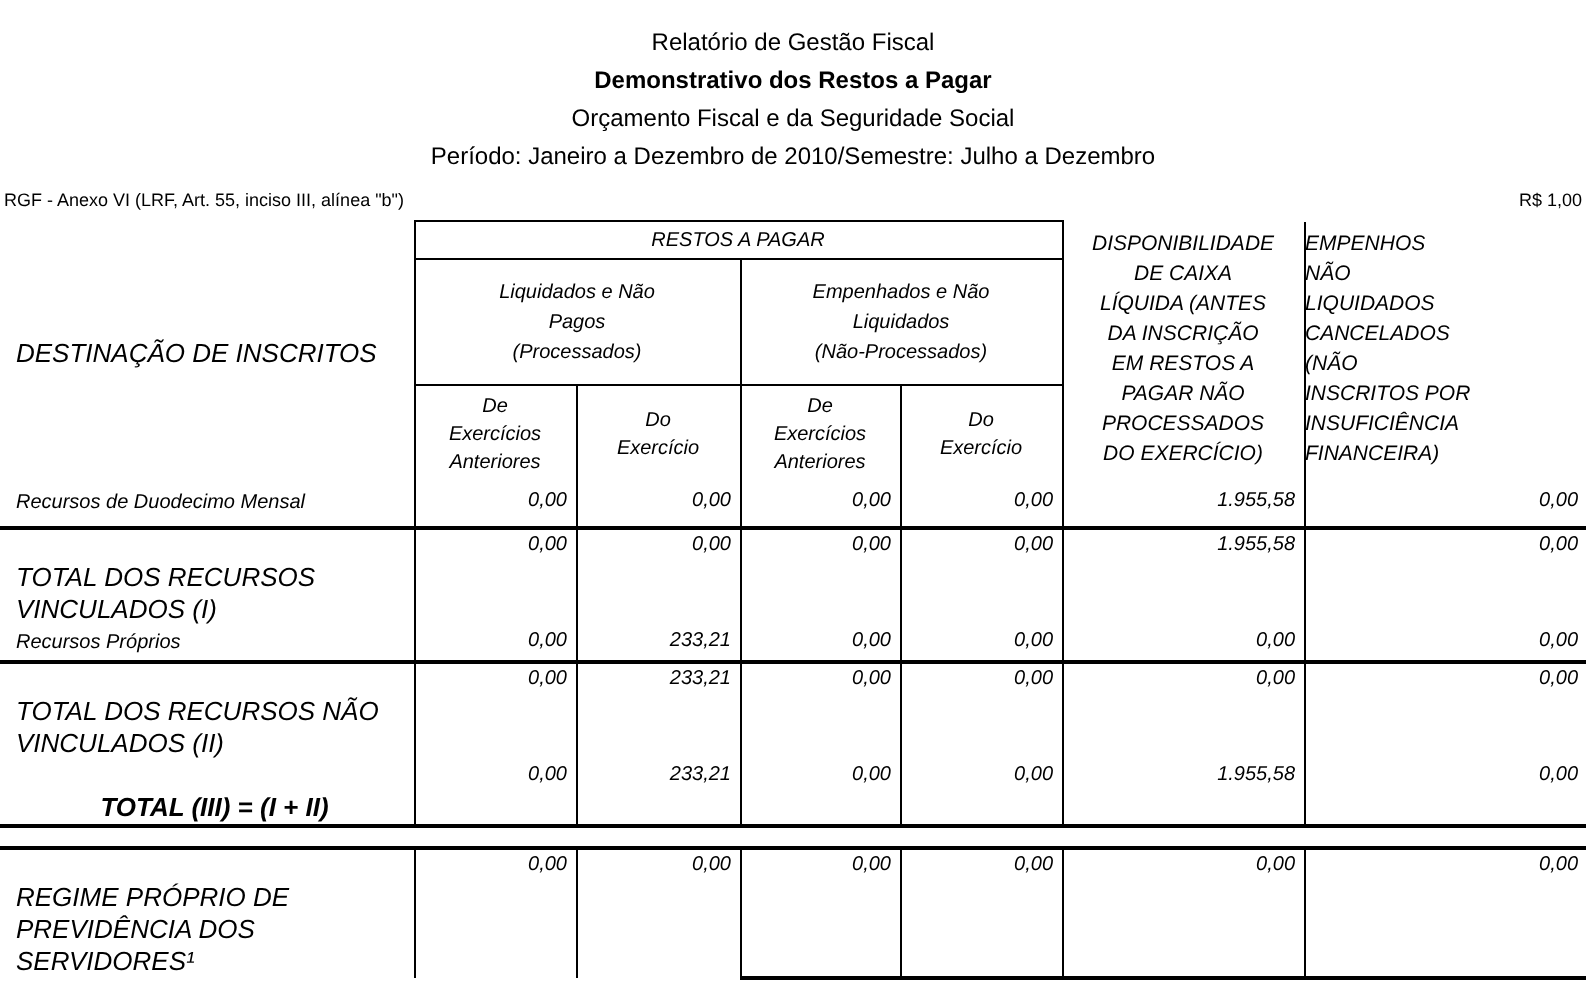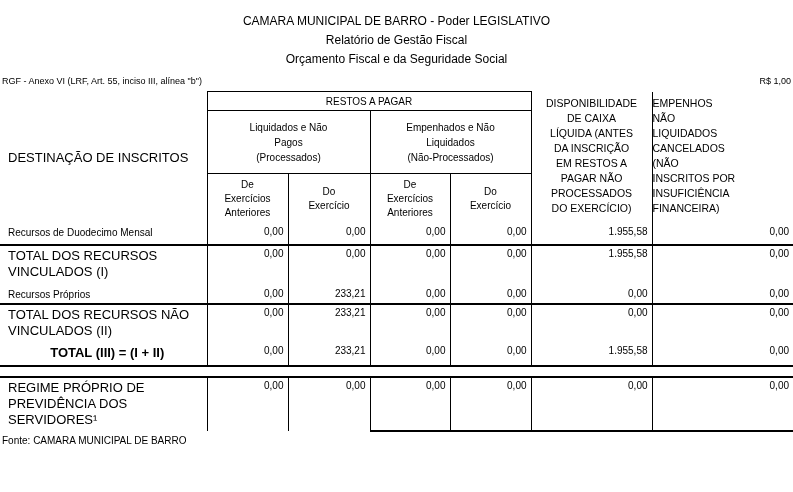--- a/index.html
+++ b/index.html
@@ -10,21 +10,21 @@
     -webkit-font-smoothing:none;
   }
   .titles { padding-top:12px; text-align:center; }
   .titles div { font-size:12px; line-height:19px; }
   .titles .bold { font-weight:bold; }
   .meta-row {
     display:flex; justify-content:space-between;
     margin:7px 2px 4px 2px; font-size:9px; line-height:11px;gap:12px;
   }
   table { border-collapse:collapse; table-layout:fixed; width:793px; }
-  td, th { padding:0; vertical-align:top; overflow:hidden; font-weight:normal; }
+  td, th { padding:0; vertical-align:top; overflow:hidden; font-weight:normal;font-style:italic; }
   .pre { white-space:pre-line; }
 
   
   .h-dest  { border-right:1px solid #000; font-size:13px; text-align:left;
              vertical-align:middle; padding-left:8px; }
   .h-restos{ border:1px solid #000; font-size:10px; text-align:center;
              vertical-align:middle; }
   .h-group { border-left:1px solid #000; border-right:1px solid #000;
              border-bottom:1px solid #000; font-size:10px; text-align:center;
              vertical-align:middle; line-height:15px; }
@@ -32,38 +32,39 @@
              vertical-align:middle; line-height:14px; }
   .h-disp  { border-left:1px solid #000; border-right:1px solid #000;
              font-size:10.5px; text-align:center; vertical-align:top;
              padding-top:4px; line-height:15px; }
   .h-emp   { font-size:10.5px; text-align:left; vertical-align:top;
              padding-top:4px; line-height:15px; }
 
   
   .lbl { border-right:1px solid #000; text-align:left; padding-left:8px; }
   .lbl-small { font-size:10px; padding-top:3px; }
-  .lbl-big   { font-size:13px; line-height:16px; padding-top:2px; }
+  .lbl-big   { font-size:13px; line-height:16px; padding-top:16px; }
   .lbl-bold  { font-weight:bold;text-align:center; }
   .val { border-left:1px solid #000; text-align:right; padding:2px 4px 0 0;
          font-size:10px; line-height:12px; }
   tr.sep-after td { border-bottom:2px solid #000; }
   tr.spacer td { border:none; }
   tr.regime td { border-top:2px solid #000; }
   tr.regime td.bb { border-bottom:2px solid #000; }
 
   .source { font-size:10px; line-height:13px; margin:2px 0 0 2px; }
 </style>
 </head>
 <body>
 
 <div class="titles">
-  <div>CAMARA MUNICIPAL DE BARRO - Poder LEGISLATIVO</div>
   <div>Relatório de Gestão Fiscal</div>
+  <div class="bold">Demonstrativo dos Restos a Pagar</div>
   <div>Orçamento Fiscal e da Seguridade Social</div>
+  <div>Período: Janeiro a Dezembro de 2010/Semestre: Julho a Dezembro</div>
 </div>
 
 <div class="meta-row">
   <span>RGF - Anexo VI (LRF, Art. 55, inciso III, alínea "b")</span>
   <span>R$ 1,00</span>
 </div>
 
 <table>
   <colgroup>
     <col style="width:207px">

